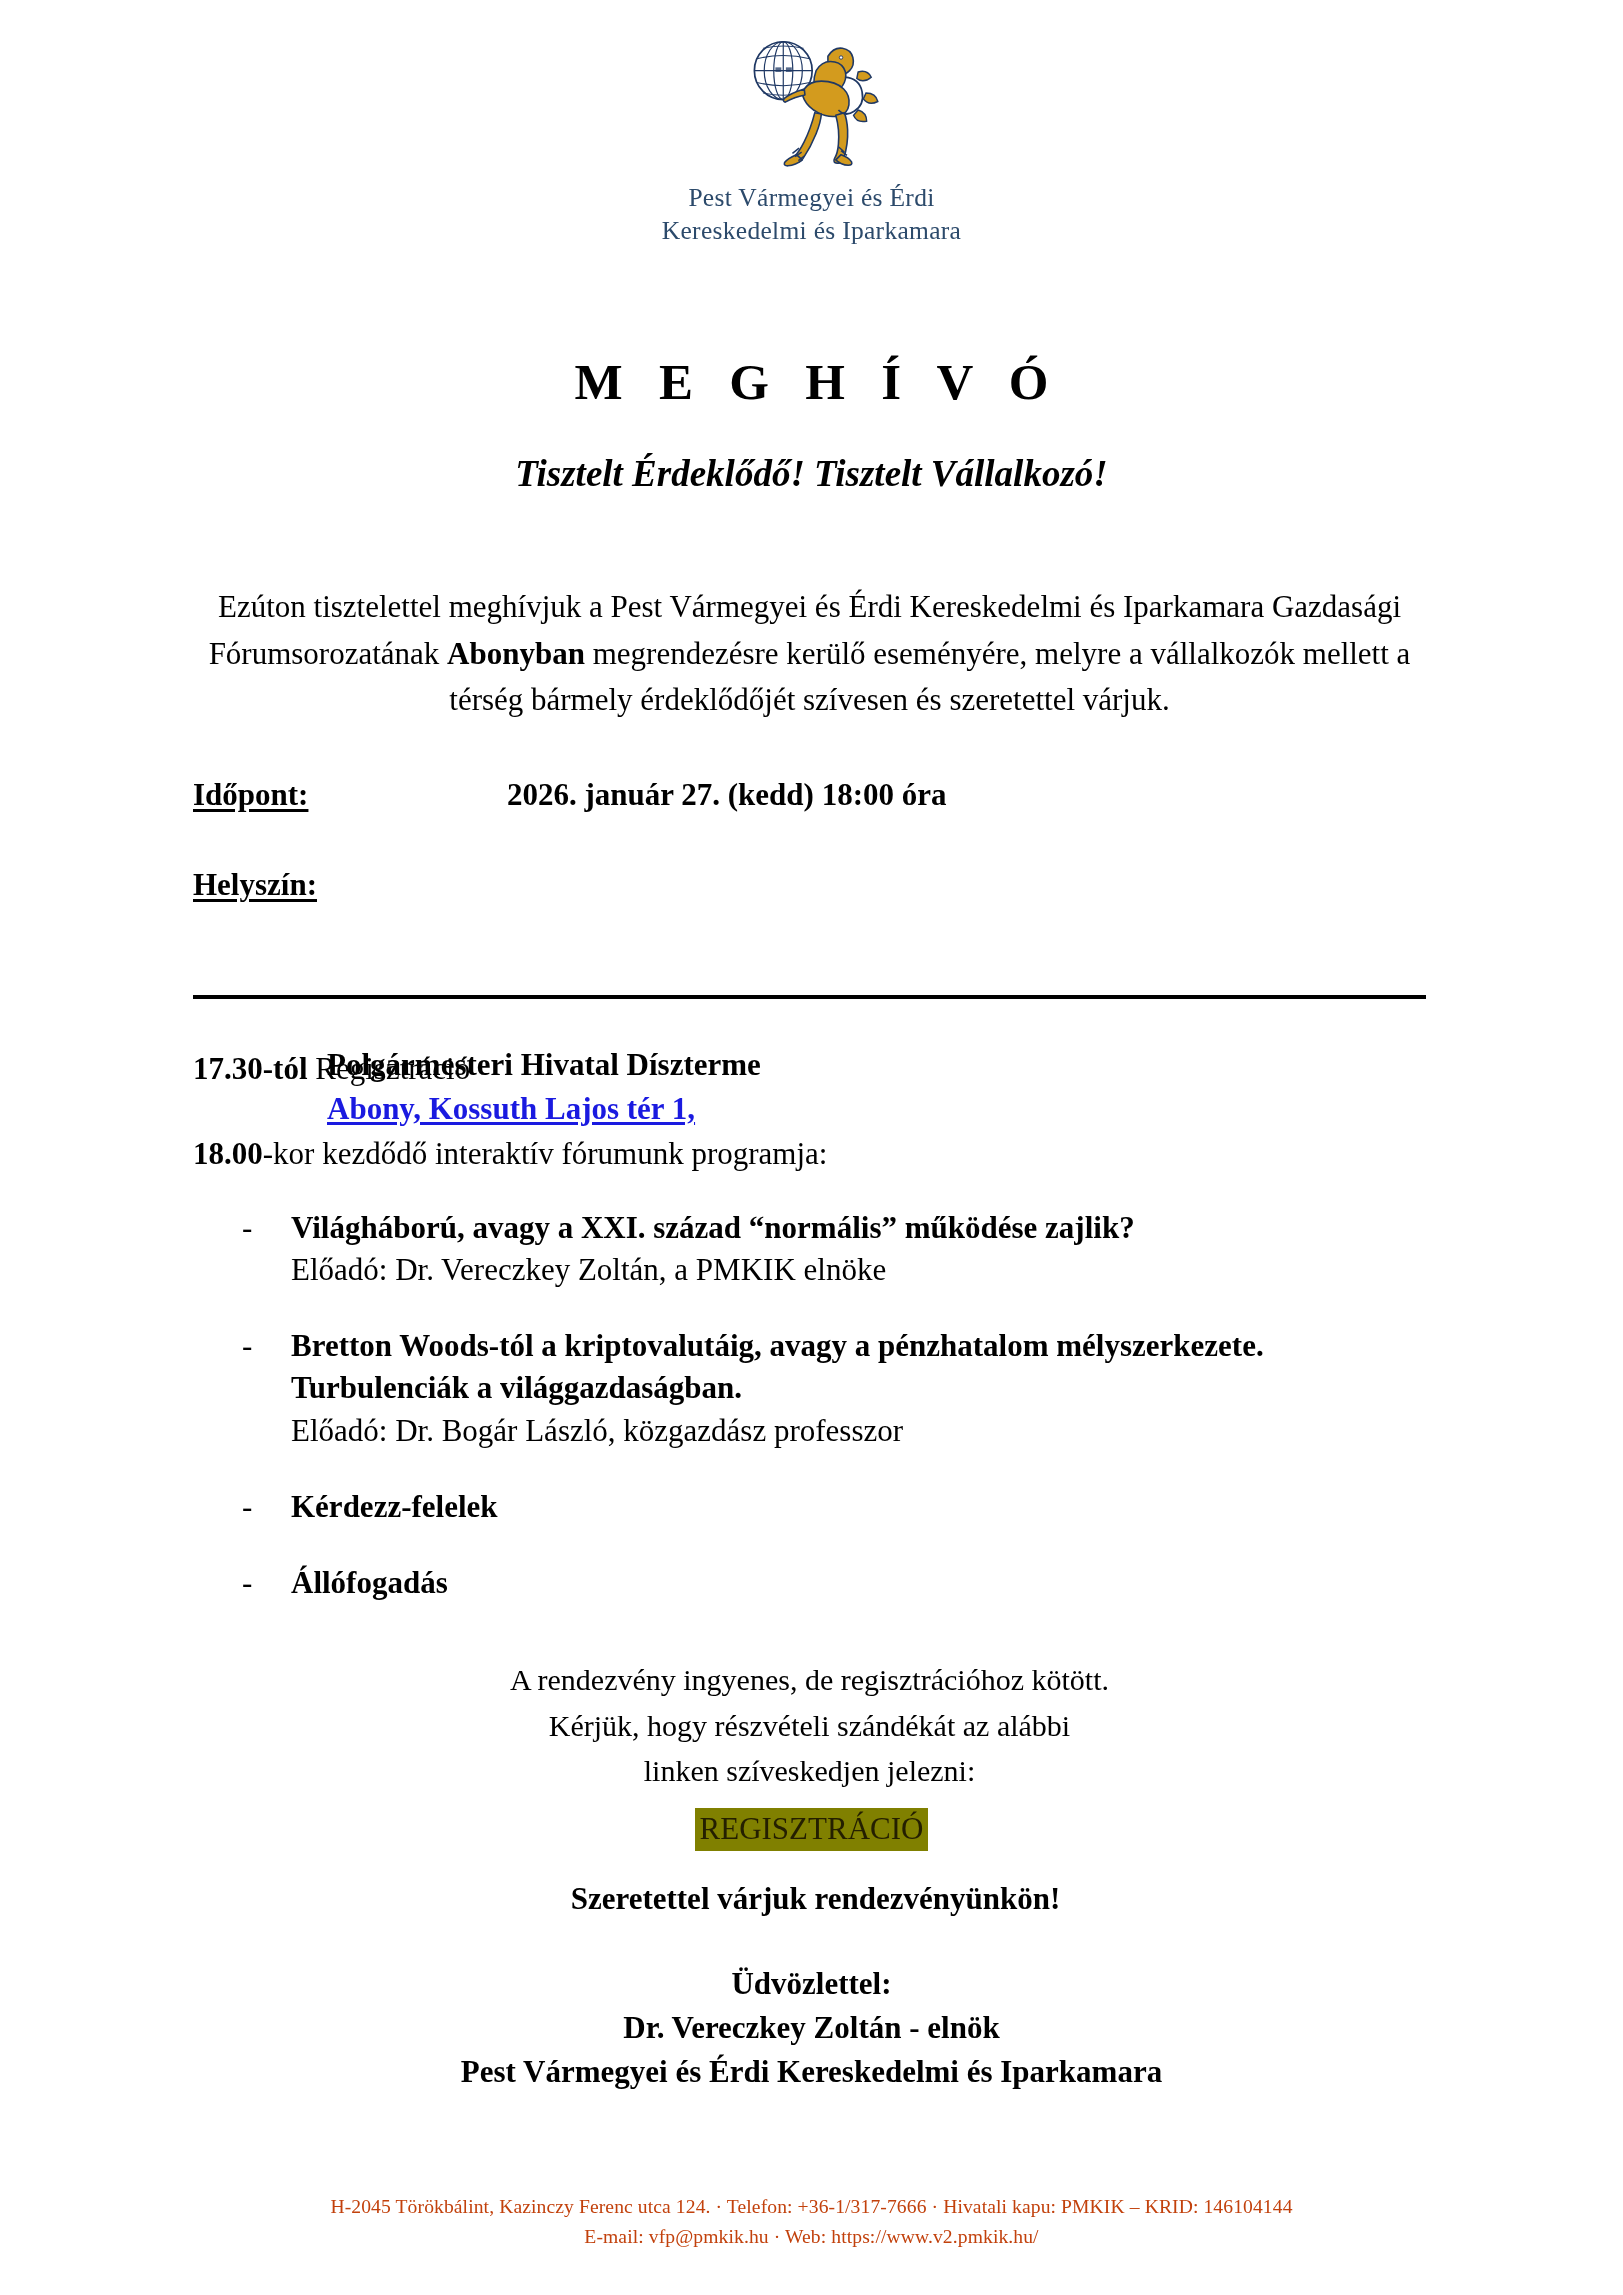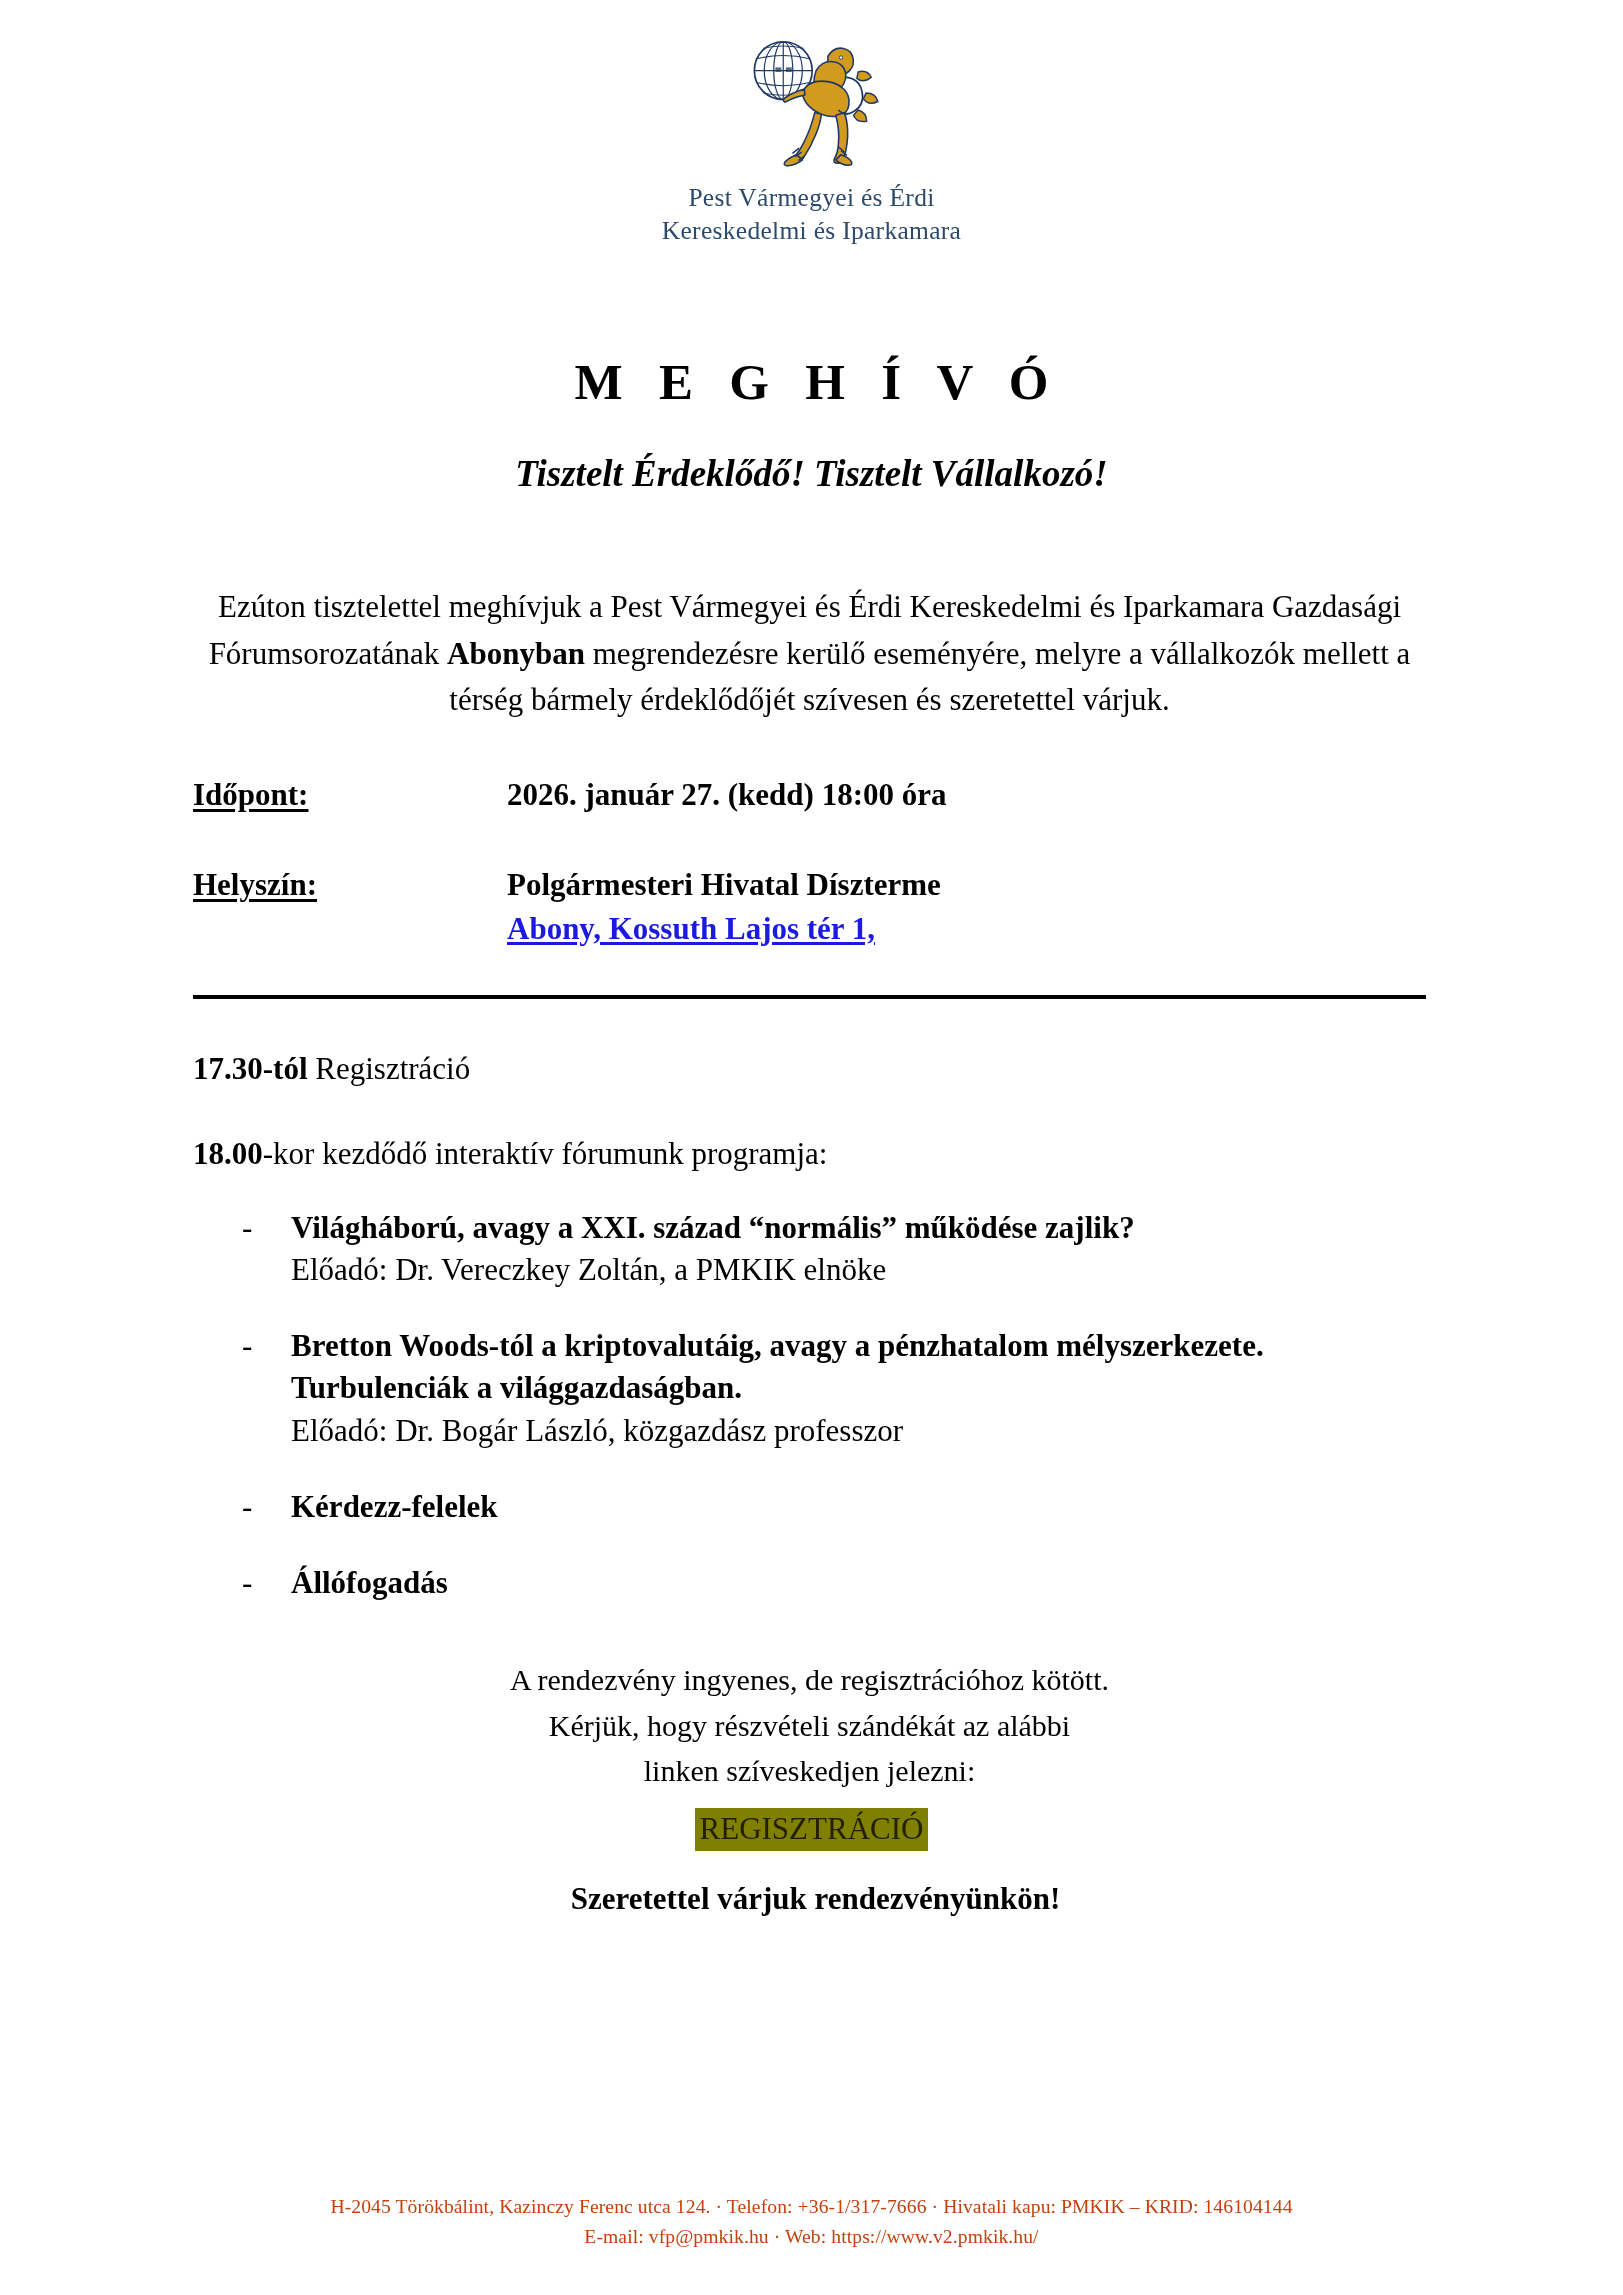--- a/index.html
+++ b/index.html
@@ -92,21 +92,21 @@
     left: 193px;
     width: 1233px;
   }
   .detail-row {
     display: flex;
     align-items: flex-start;
     font-size: 31px;
     line-height: 1.40;
     gap: 46px;
   }
-  .detail-row + .detail-row { margin-top: 47px; }
+  .detail-row + .detail-row { margin-top: 47px; flex-direction: column; }
   .detail-label {
     width: 134px;
     flex: 0 0 134px;
     font-weight: bold;
     text-decoration: underline;
     text-underline-offset: 3.9px;
     white-space: nowrap;
   }
   .detail-value {
     margin-left: 134px;
@@ -366,20 +366,25 @@
     <div>Kérjük, hogy részvételi szándékát az alábbi</div>
     <div>linken szíveskedjen jelezni:</div>
   </div>
 
   <div class="reg-wrap">
     <span class="reg-link">REGISZTRÁCIÓ</span>
   </div>
 
   <div class="farewell">Szeretettel várjuk rendezvényünkön!</div>
 
+  <div class="signature">
+    <div>Üdvözlettel:</div>
+    <div>Dr. Vereczkey Zoltán - elnök</div>
+    <div>Pest Vármegyei és Érdi Kereskedelmi és Iparkamara</div>
+  </div>
 
   <div class="footer">
     <div>H-2045 Törökbálint, Kazinczy Ferenc utca 124. · Telefon: +36-1/317-7666 · Hivatali kapu: PMKIK – KRID: 146104144</div>
     <div>E-mail: vfp@pmkik.hu · Web: https://www.v2.pmkik.hu/</div>
   </div>
 
 </div>
 
 
 </body></html>

